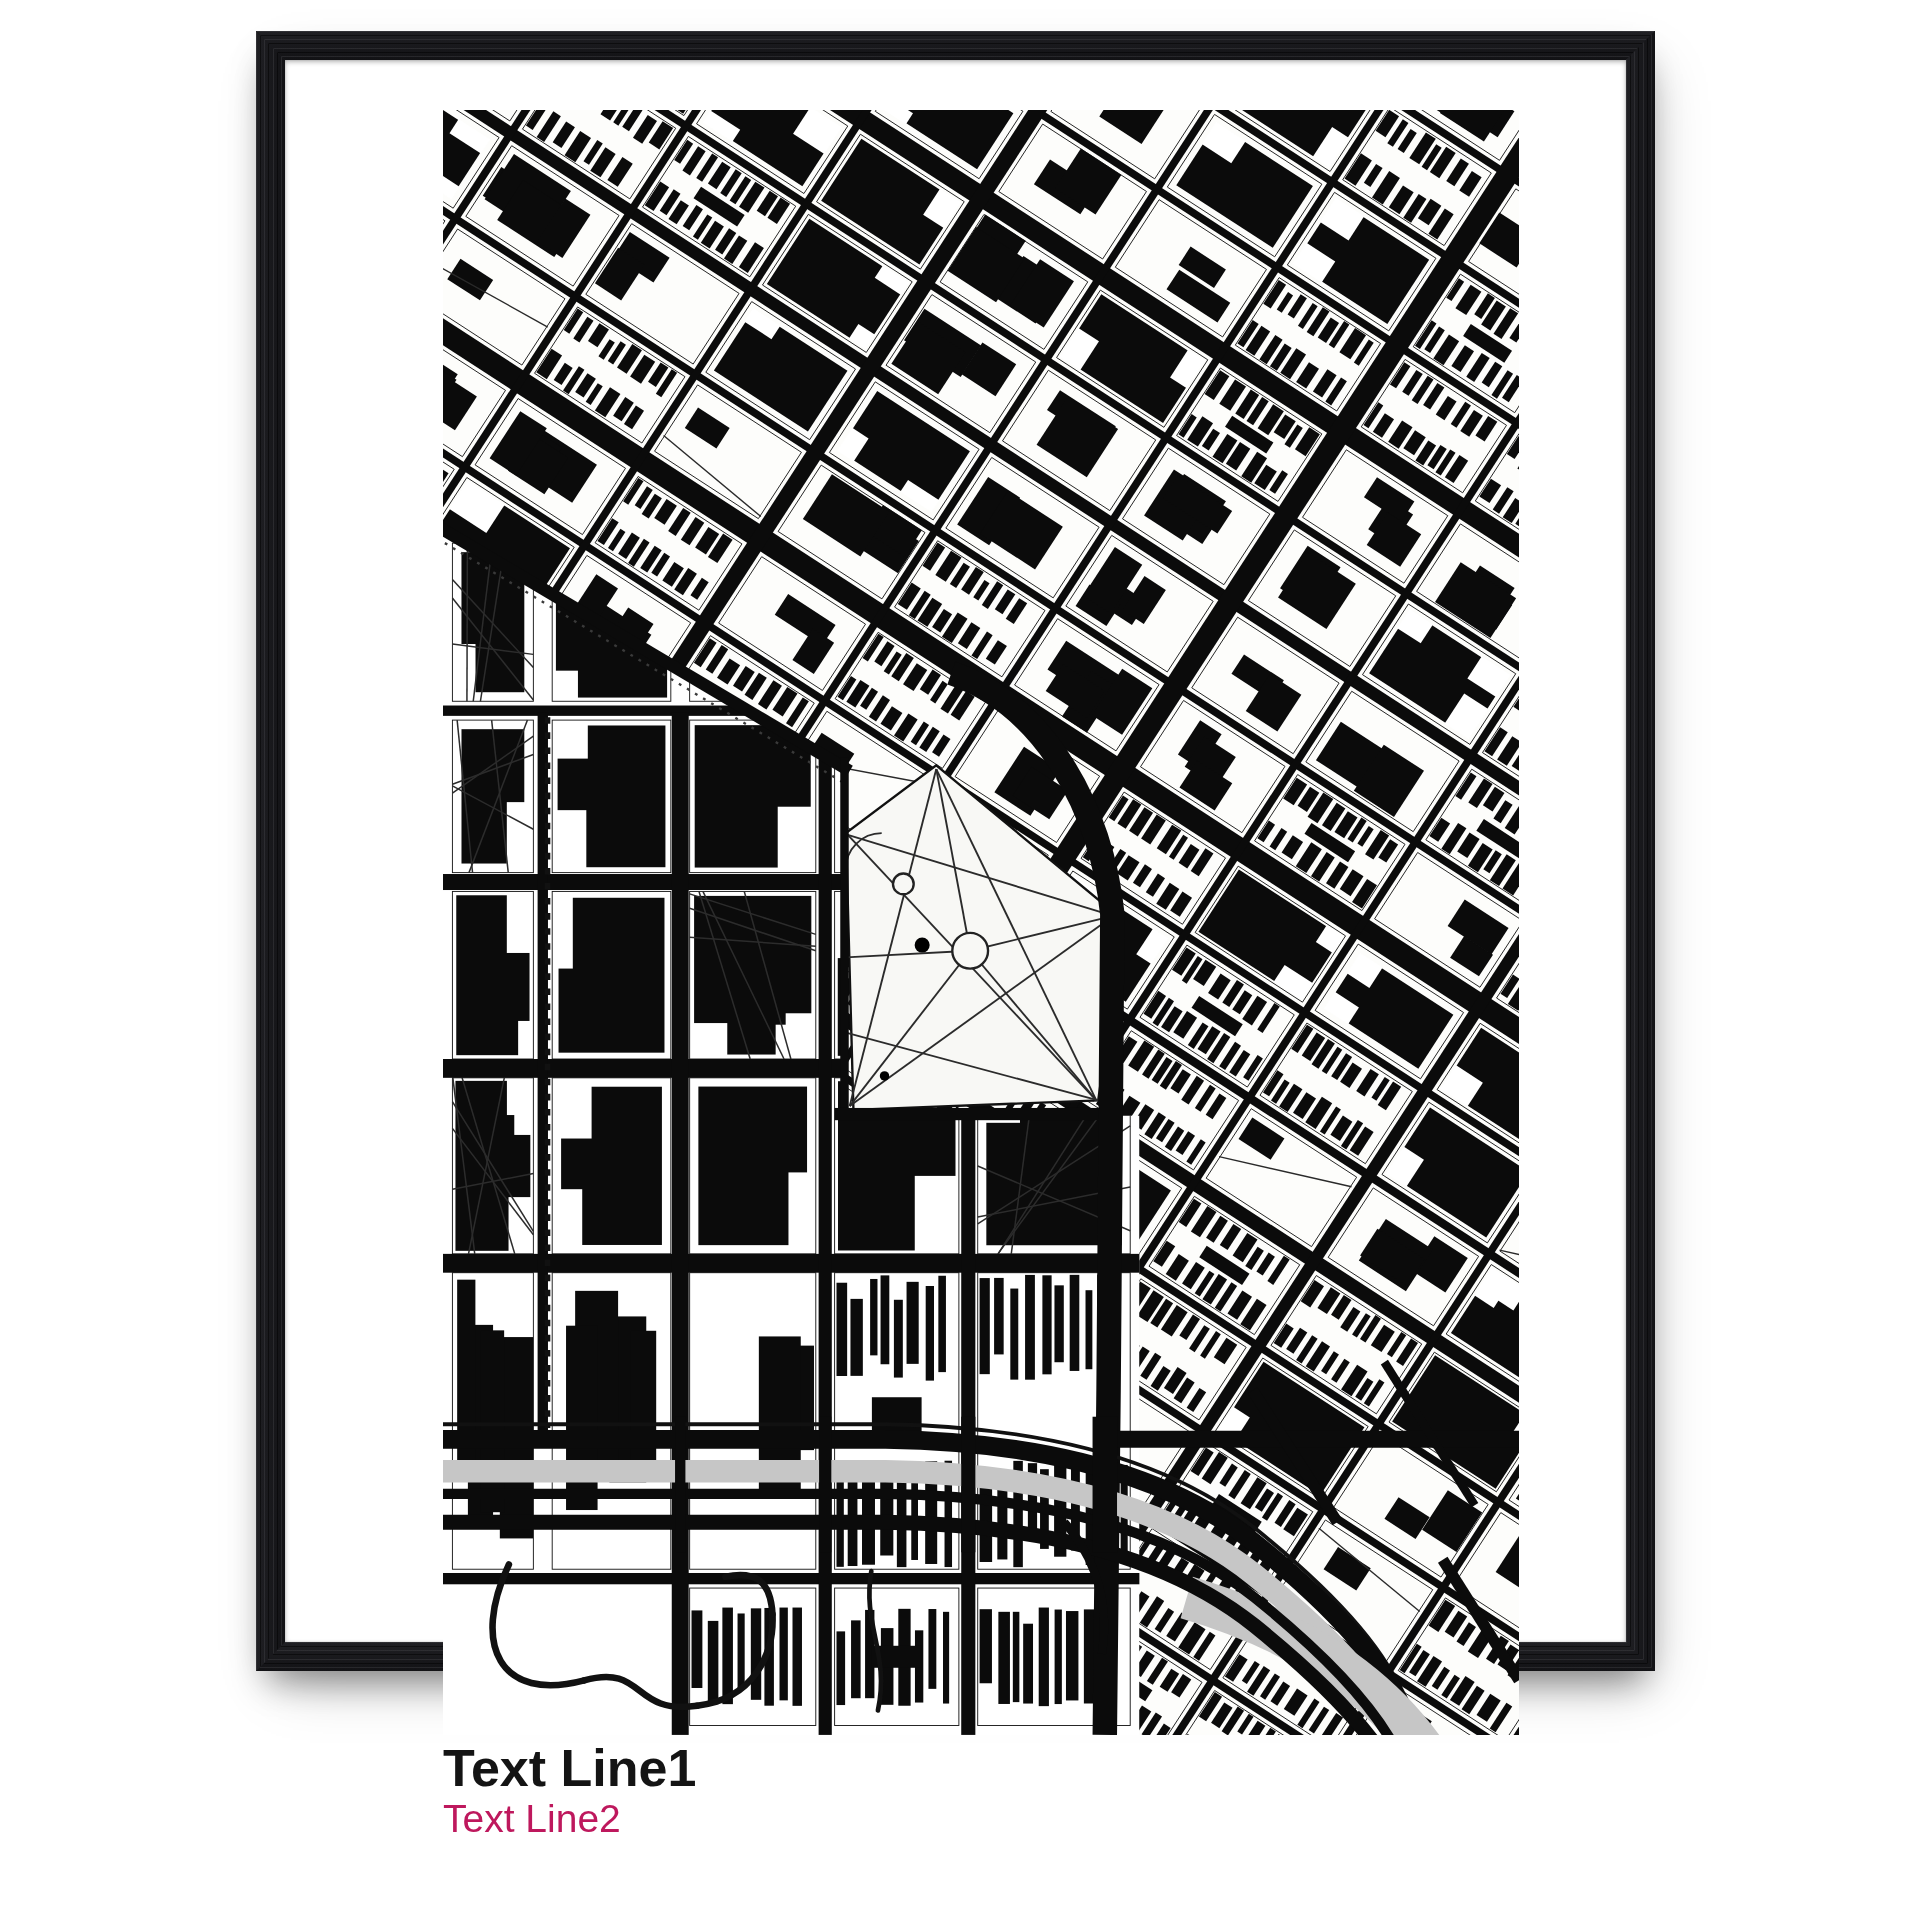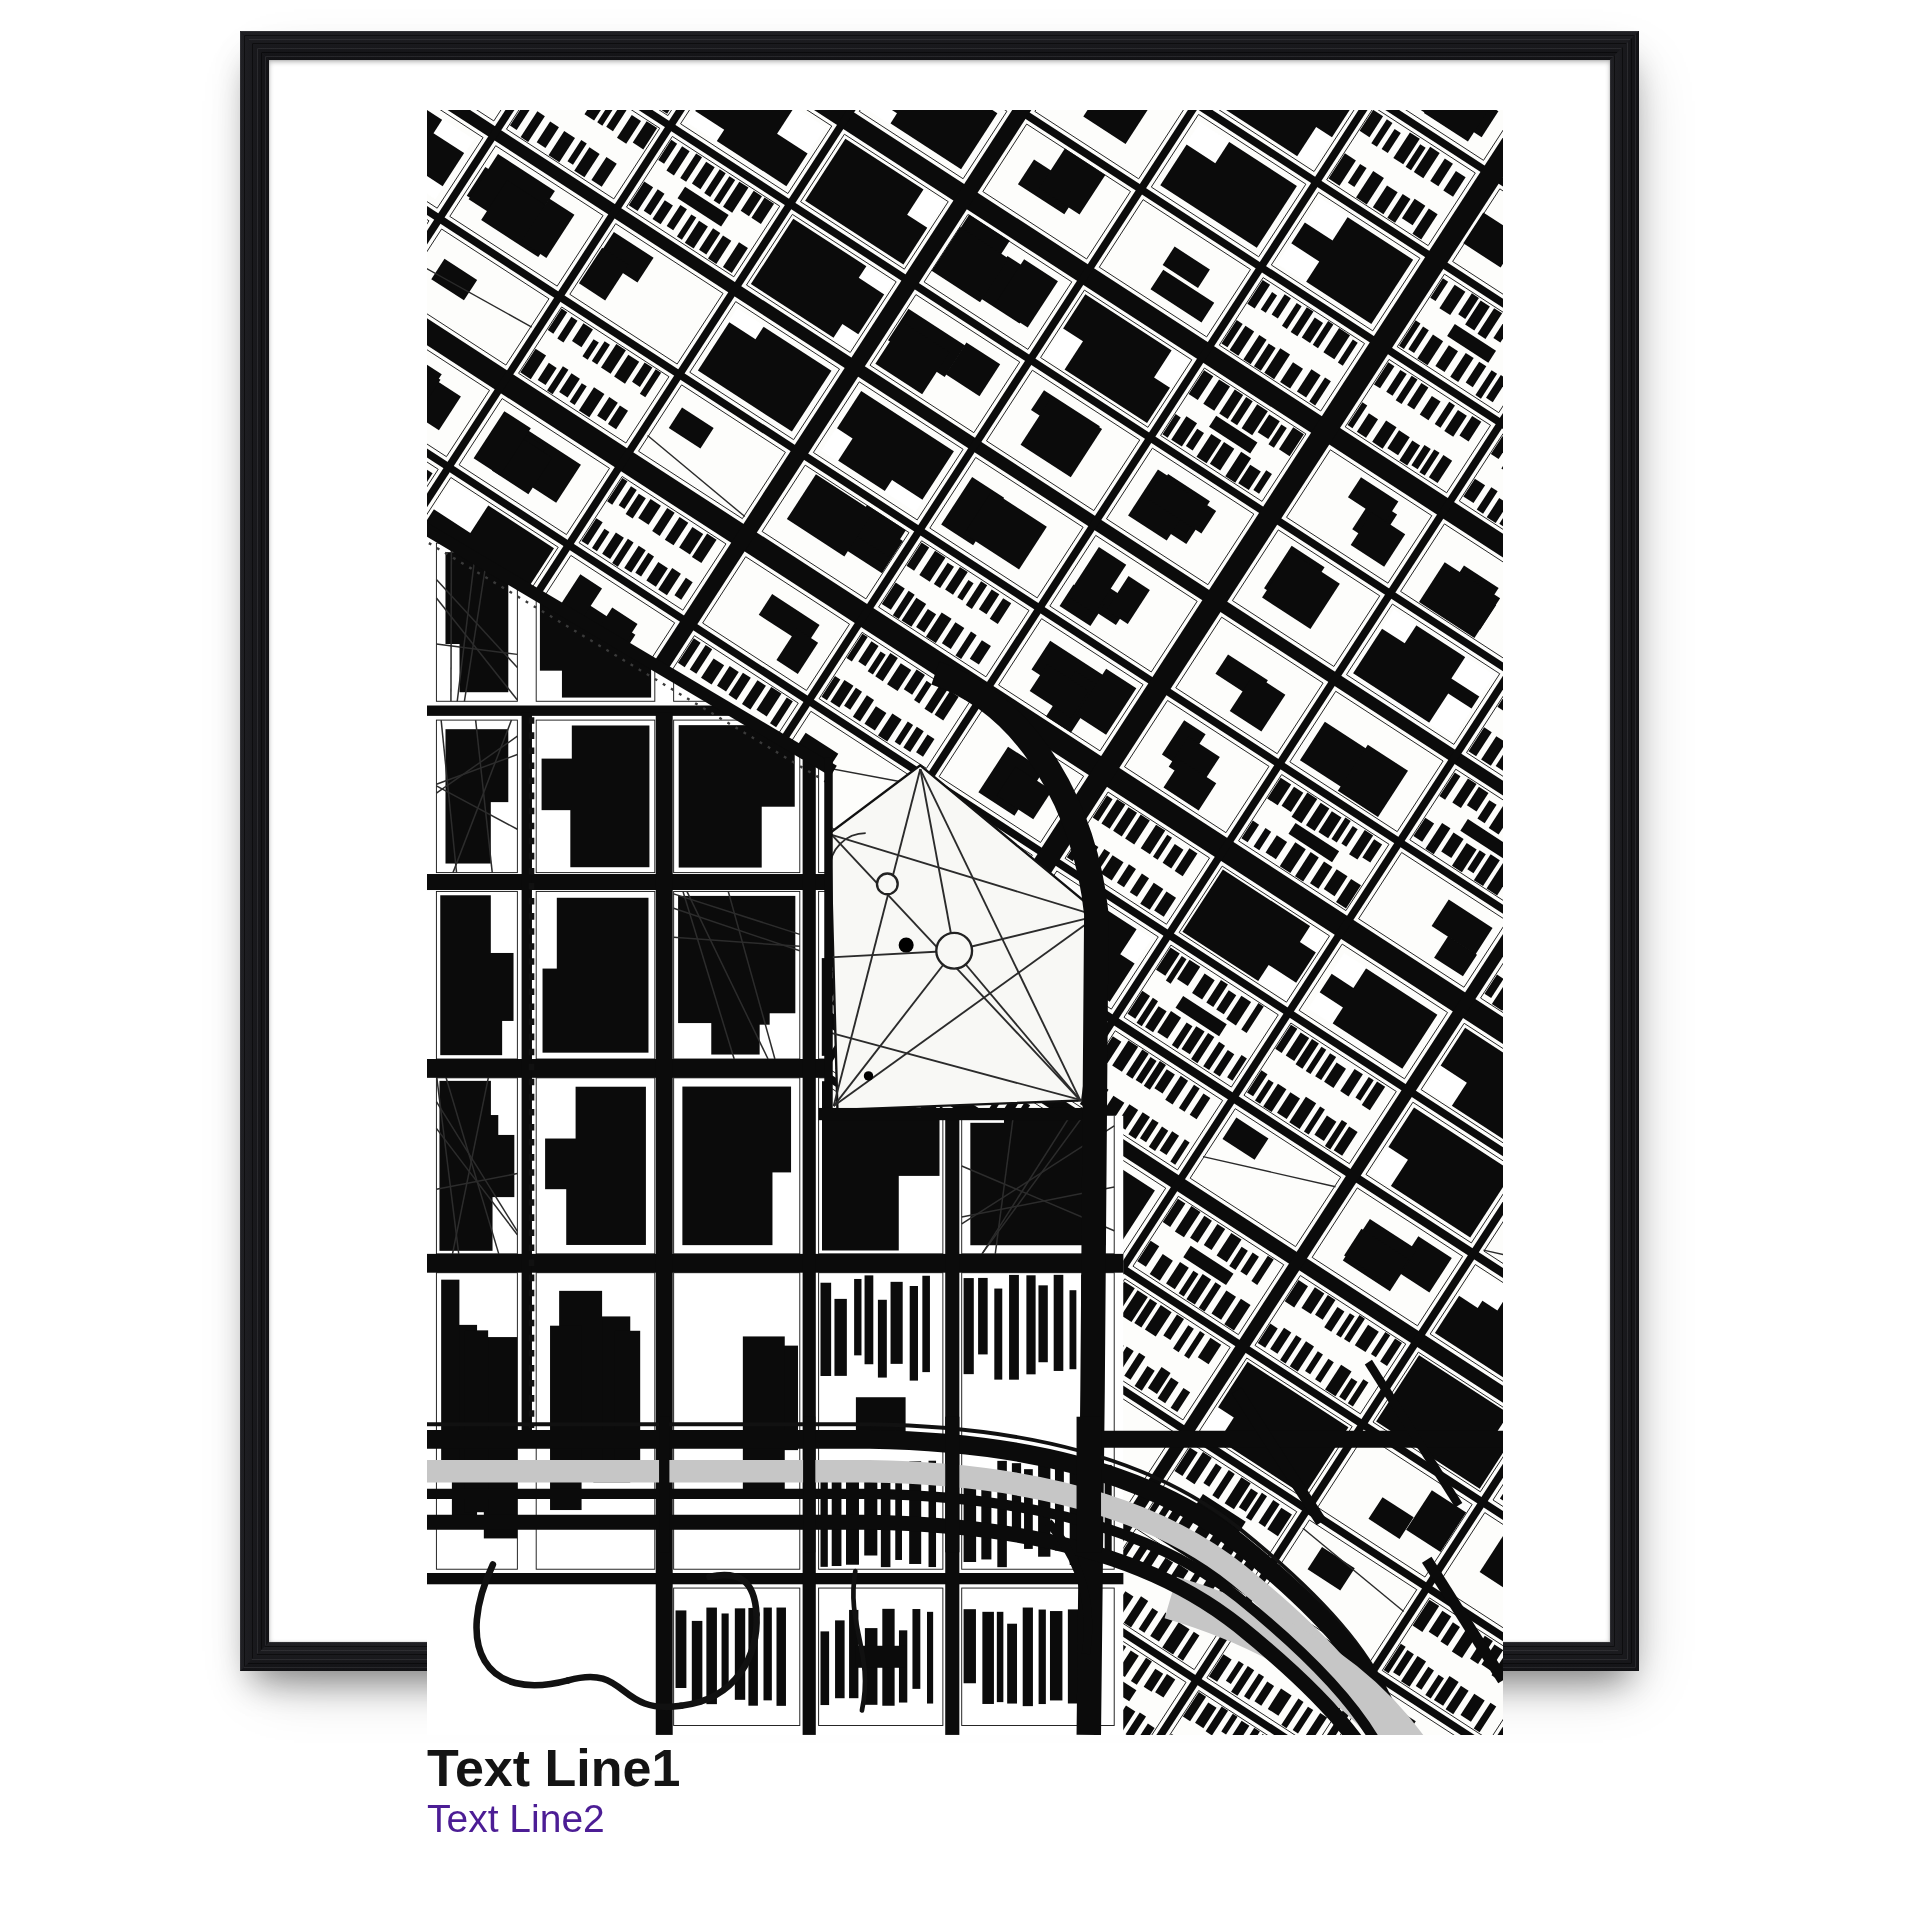--- a/index.html
+++ b/index.html
@@ -2,21 +2,21 @@
 <html style="font-size:15px"><head>
 <meta charset="utf-8">
 <style>
   html,body{margin:0;padding:0;}
   body{
     width:1928px;height:1928px;position:relative;overflow:hidden;
     background:#ffffff;
     font-family:"Liberation Sans","DejaVu Sans",sans-serif;
   }
   .frame{
-    position:absolute;left:240px;top:31px;width:1399px;height:1640px;
+    position:absolute;left:256px;top:31px;width:1399px;height:1640px;
     background:#17171a;
     box-shadow:0 21px 32px -11.3px rgba(0,0,0,.38), 9.4px 24.5px 56px -17px rgba(0,0,0,.25);
   }
   .rail{position:absolute;background:#1b1b1e;}
   .rail.h{left:0;width:100%;height:29px;
     background-image:
       repeating-linear-gradient(to bottom, rgba(90,90,95,.28) 0 0.9px, rgba(0,0,0,0) 0.9px 3.8px, rgba(0,0,0,.5) 3.8px 4.7px, rgba(40,40,44,0) 4.7px 8.5px),
       linear-gradient(#202024,#121215);}
   .rail.v{top:0;height:100%;width:29px;
     background-image:
@@ -28,21 +28,21 @@
   .rail.right{right:0;clip-path:polygon(0 29px,100% 0,100% 100%,0 calc(100% - 29px));}
   .mat{
     position:absolute;left:29px;top:29px;right:29px;bottom:29px;
     background:#ffffff;
     box-shadow:inset 0 1.9px 5.6px rgba(0,0,0,.28), inset 0 0 1.9px rgba(0,0,0,.2);
   }
   .map-wrap{position:absolute;left:158px;top:50px;width:1076px;height:1625px;}
   .map-wrap svg{display:block;width:1076px;height:1625px;}
   .caption{position:absolute;left:158px;top:1681px;width:1036px;color:#141414;}
   .caption .t1{font-size:52px;font-weight:700;line-height:1.05;letter-spacing:0px;}
-  .caption .t2{font-size:39px;font-weight:400;line-height:1.1;margin-top:2.8px;color:#4c1d95;}
+  .caption .t2{font-size:39px;font-weight:400;line-height:1.1;margin-top:2.8px;color:#be185d;}
 </style>
 </head>
 <body>
 
 <div class="frame">
   <div class="rail h top"></div>
   <div class="rail h bottom"></div>
   <div class="rail v left"></div>
   <div class="rail v right"></div>
 

